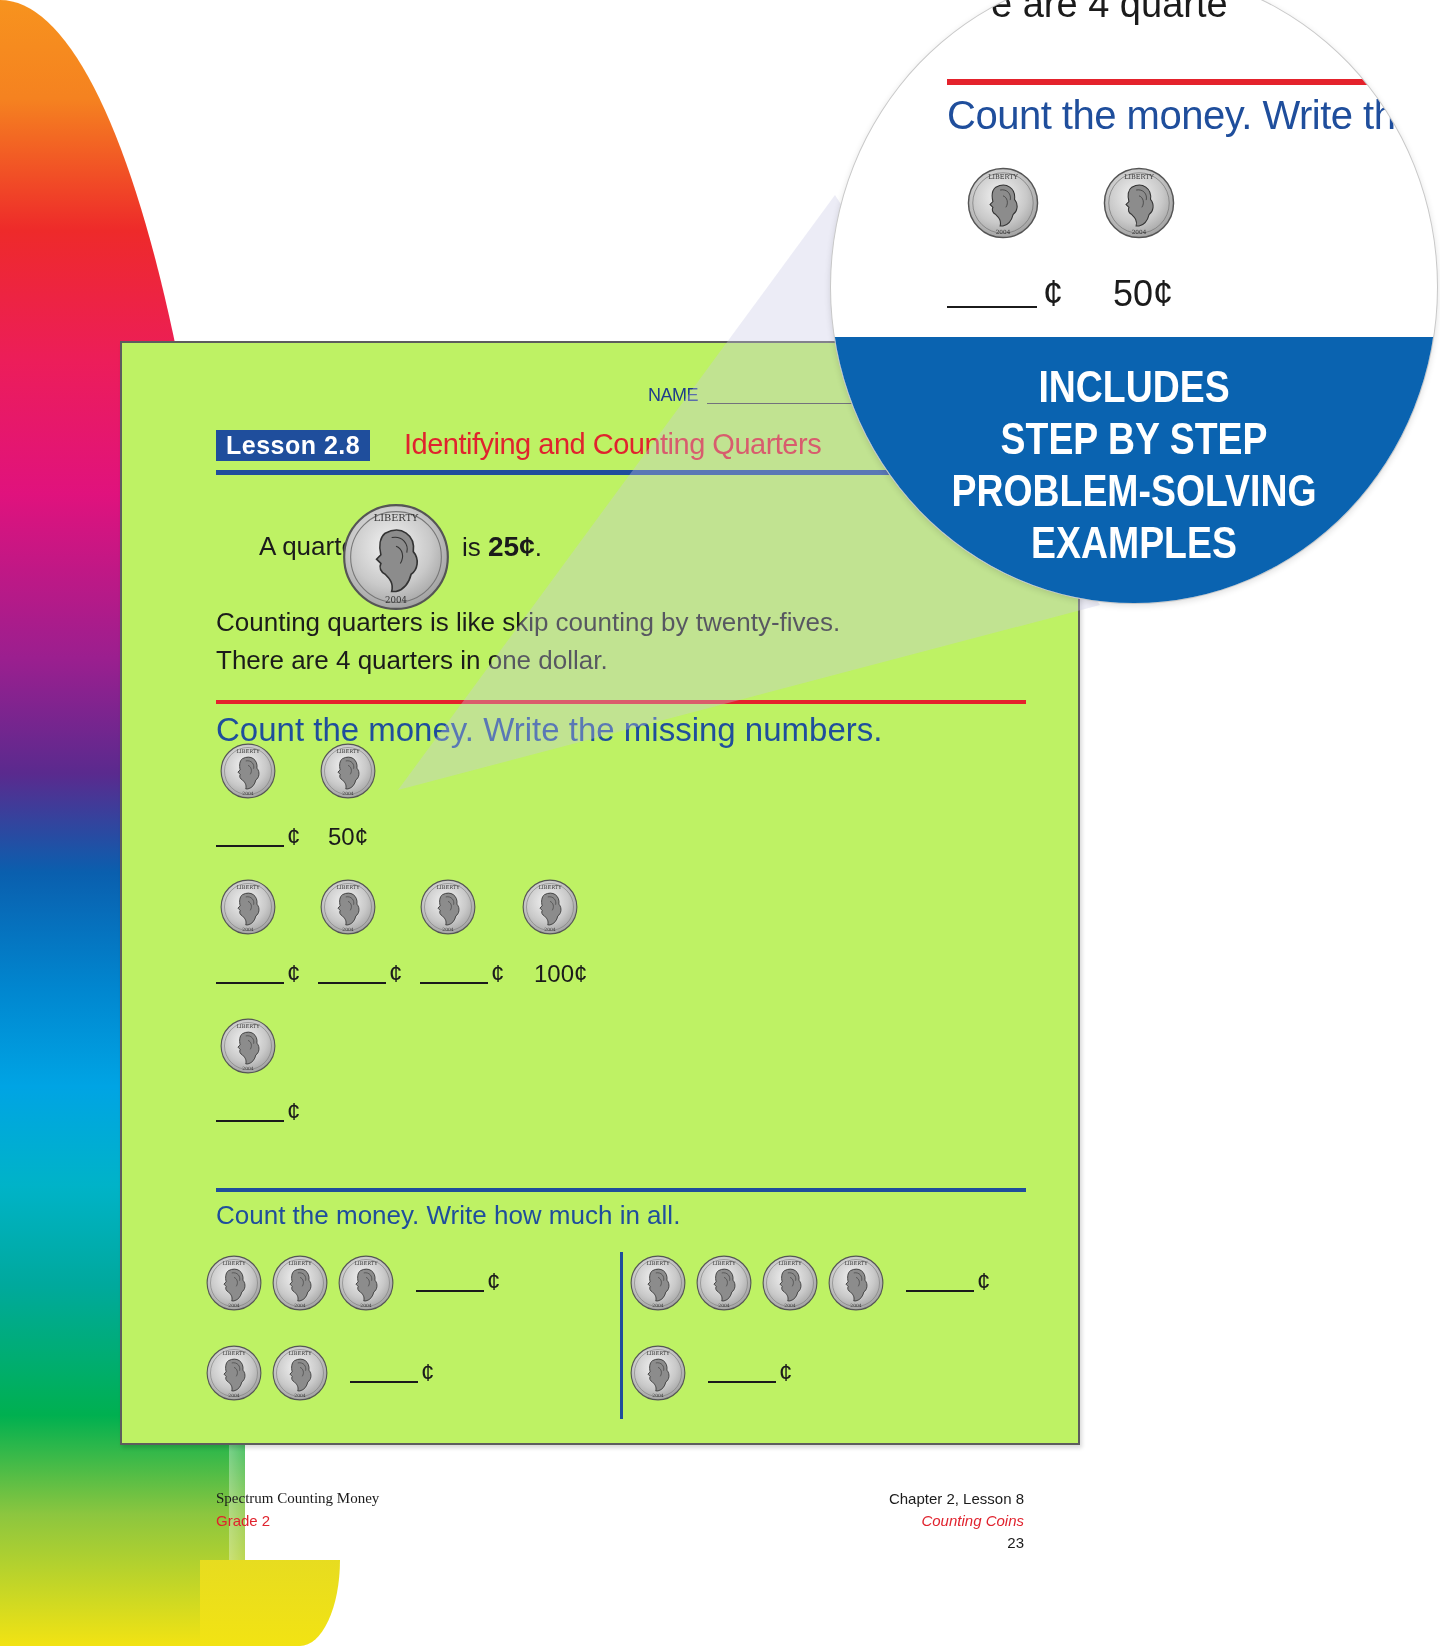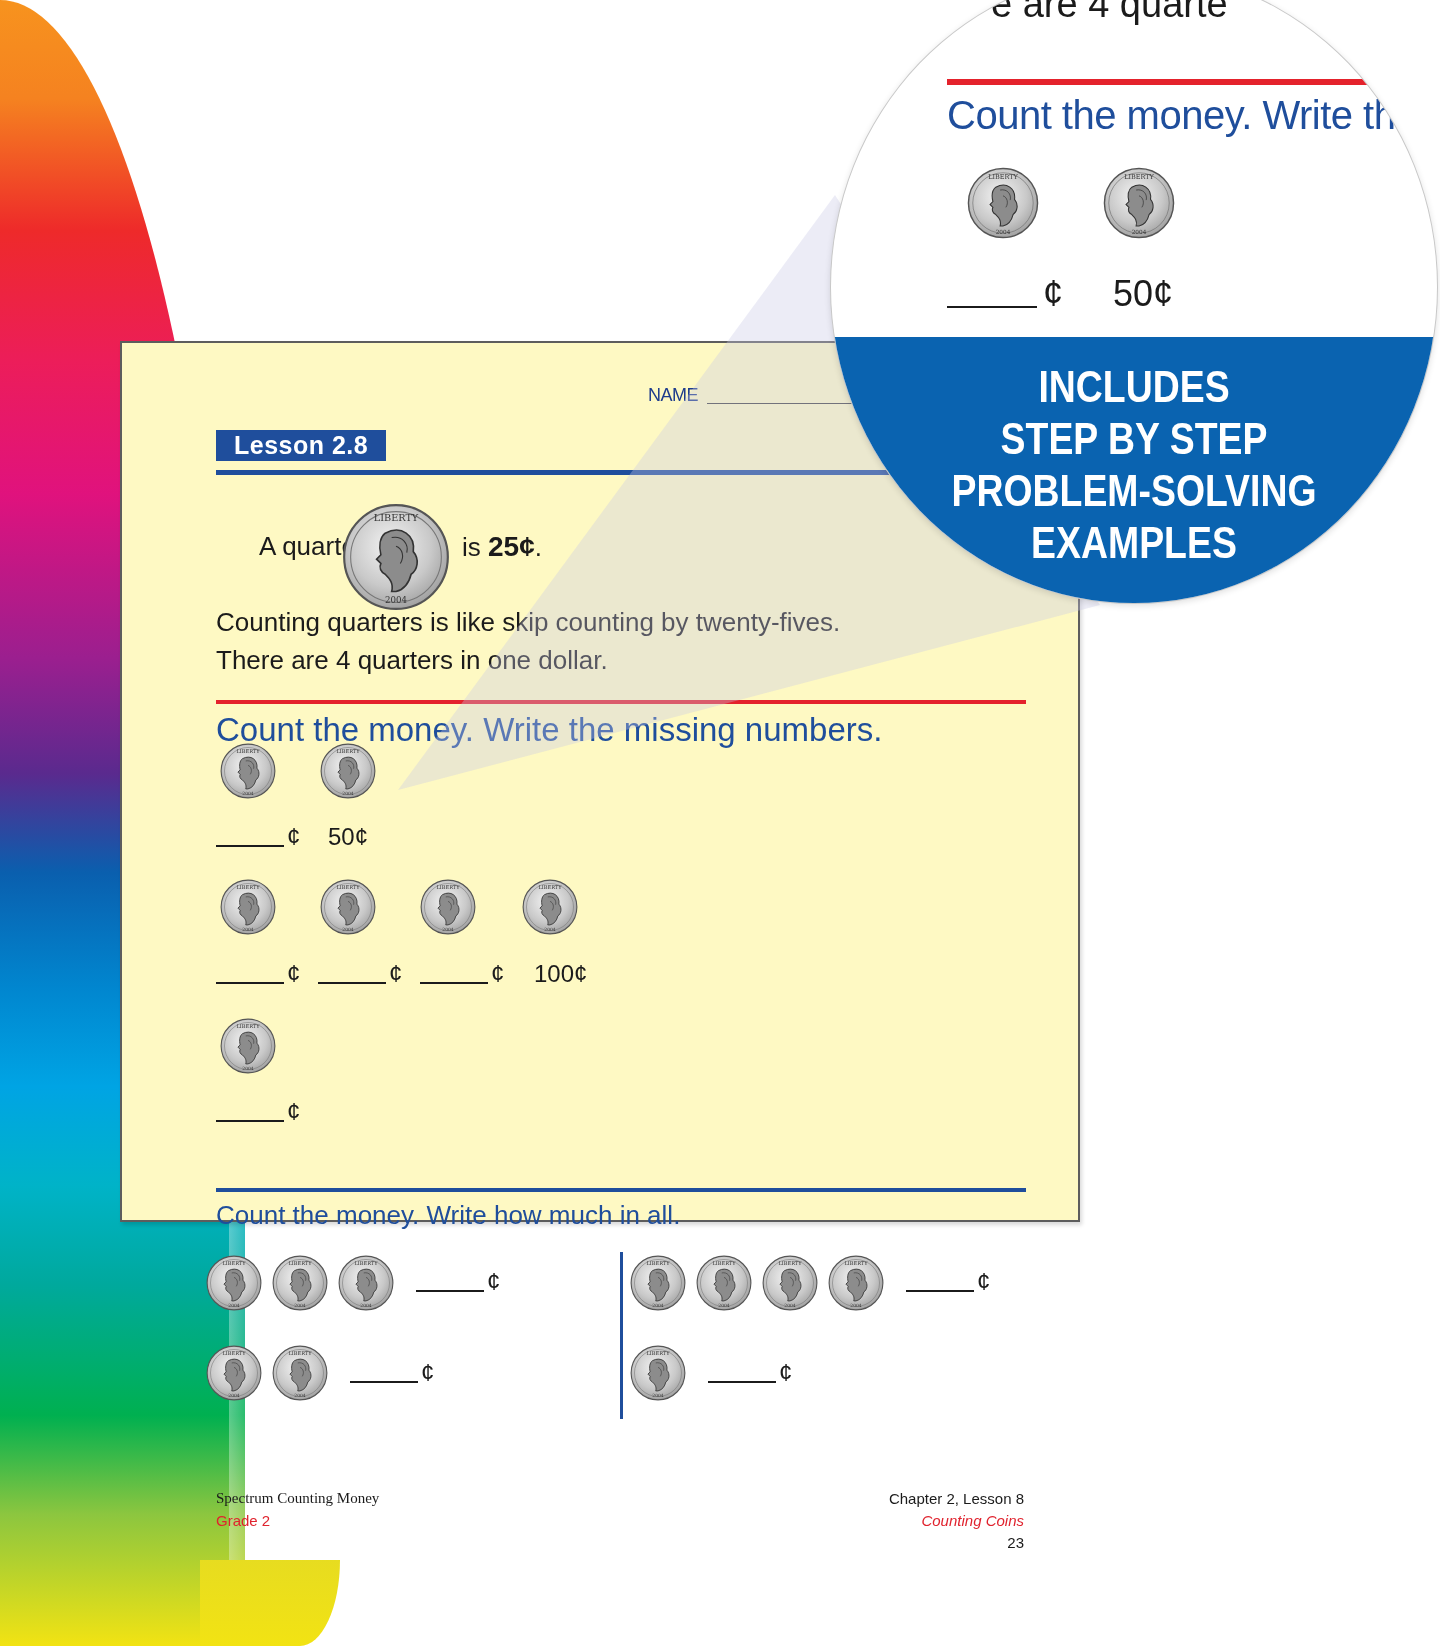--- a/index.html
+++ b/index.html
@@ -21,31 +21,31 @@
     border-top-right-radius: 60px 1400px;
   }
   .rainbow-tail {
     position: absolute; left: 200px; top: 1560px; width: 140px; height: 86px;
     background: linear-gradient(to bottom, #e7dc20, #f2e313);
     border-bottom-right-radius: 40px 86px;
   }
 
   
   .page {
-    position: absolute; left: 120px; top: 341px; width: 960px; height: 881px;
-    background: #fef9c3; border: 2px solid #5d5d5d;
+    position: absolute; left: 120px; top: 341px; width: 960px; height: 1104px;
+    background: #bef264; border: 2px solid #5d5d5d;
     box-shadow: 2px 3px 4px rgba(0,0,0,0.15);
   }
   .ws { position: absolute; font-family: "Liberation Sans", sans-serif; color: #1b1b1b; }
 
   .name-label { left: 526px; top: 42px; font-size: 18px; color: #1e3c8c; letter-spacing: -0.5px; }
   .name-line { position: absolute; left: 585px; top: 60px; width: 150px; border-bottom: 1.5px solid #444; }
 
   .lesson-badge {
-    left: 94px; top: 87px; height: 31px; padding: 0 18px; background: #1f4e9c; color: #fff;
+    left: 94px; top: 87px; height: 31px; padding: 0 10px; background: #1f4e9c; color: #fff;
     font-size: 25px; font-weight: bold; line-height: 31px; letter-spacing: 0.5px;
   }
   .lesson-title { left: 282px; top: 85px; font-size: 29px; color: #e0232e; letter-spacing: -0.5px; }
   .rule-blue-top { position: absolute; left: 94px; top: 127px; width: 690px; height: 5px; background: #1f4e9c; }
 
   .quarter-line { left: 94px; top: 188px; font-size: 26px; margin-left: 43px; }
   .quarter-is { left: 340px; top: 188px; font-size: 26px; }
   .quarter-is b { font-size: 28px; }
   .big-coin { position: absolute; left: 220px; top: 158px; width: 108px; height: 112px; }
 
@@ -121,20 +121,21 @@
 </svg>
 
 <div class="rainbow"></div>
 <div class="rainbow-tail"></div>
 
 <div class="page">
   <span class="ws name-label">NAME</span>
   <span class="name-line"></span>
 
   <div class="ws lesson-badge">Lesson 2.8</div>
+  <div class="ws lesson-title">Identifying and Counting Quarters</div>
   <div class="rule-blue-top"></div>
 
   <span class="ws quarter-line">A quarter</span>
   <svg class="big-coin">
       <use href="#quarter"></use>
     </svg>
   <span class="ws quarter-is">
     <span>is</span>
     <b>25¢</b><span>.</span>
   </span>

